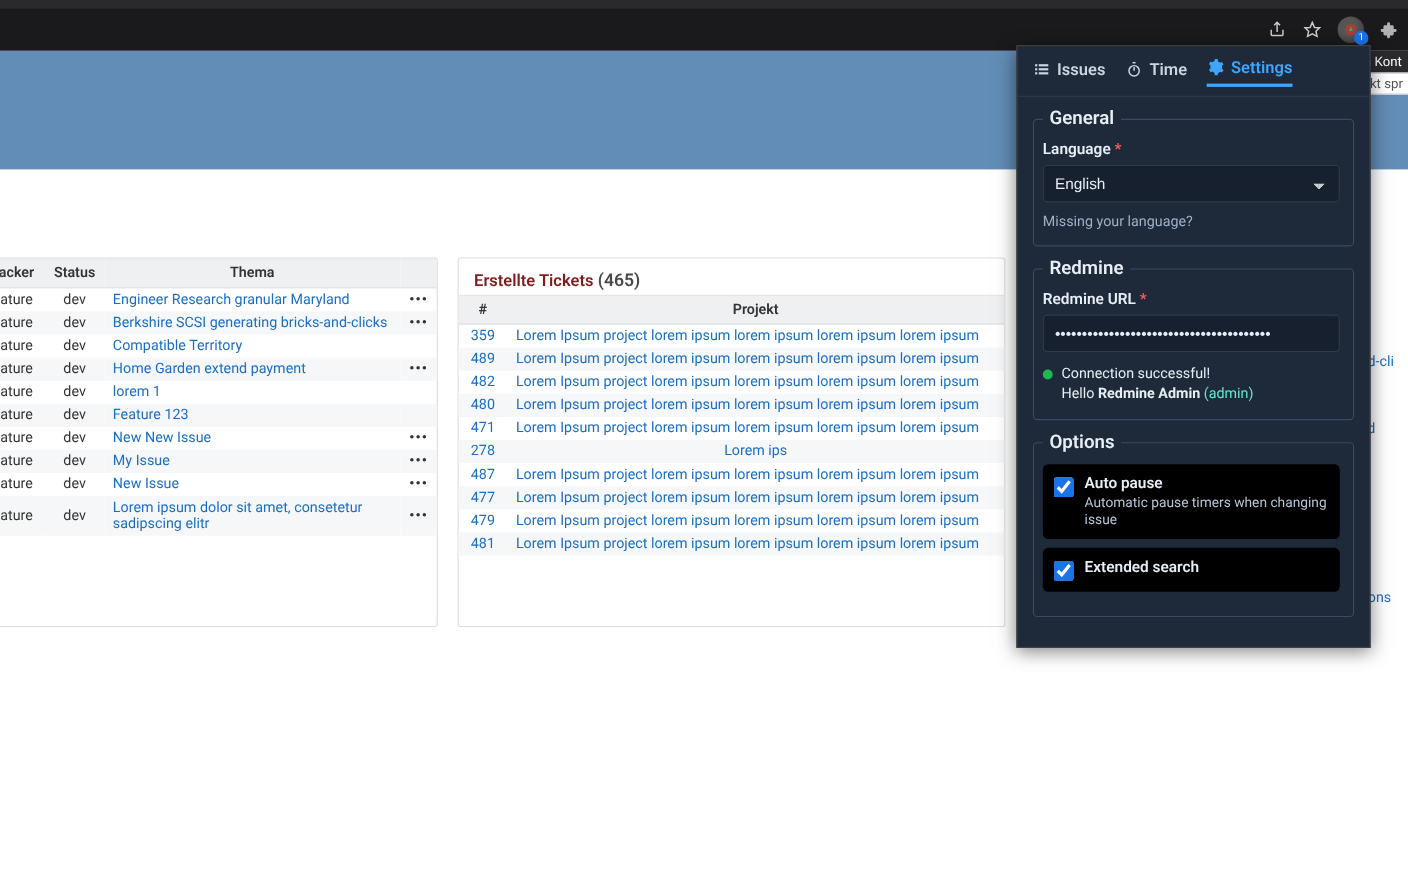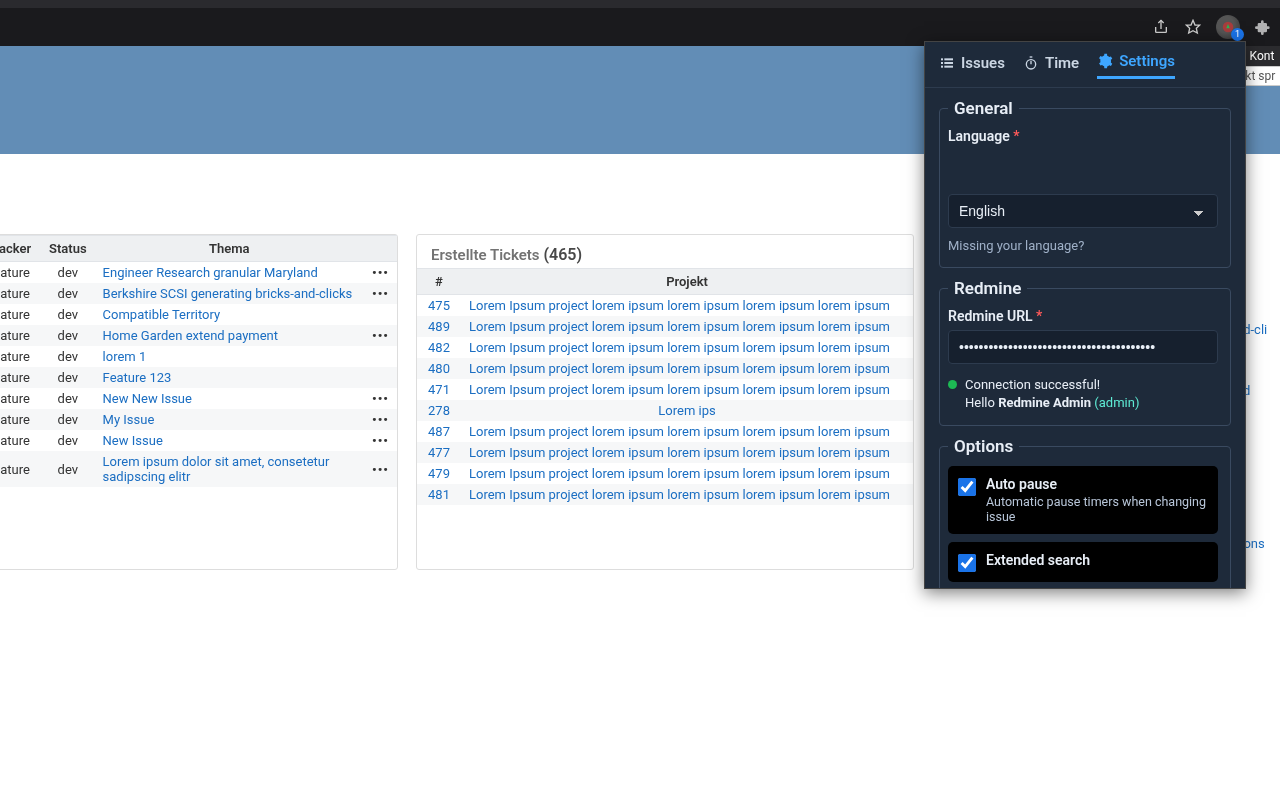--- a/index.html
+++ b/index.html
@@ -73,21 +73,21 @@
 .box-right {
   width: 498px;
   min-height: 336px;
 }
 .box-title-bar {
   padding: 10px 14px 4px 14px;
 }
 .box-title {
   font-size: 15px;
   font-weight: 600;
-  color: #737373;
+  color: #7f1d1d;
 }
 .box-count { color:#484848; font-weight:600; }
 .tb { width: 100%; border-collapse: collapse; font-size: 13px; }
 .tb th {
   background: #eef0f2;
   border-top: 1px solid #e1e4e8;
   border-bottom: 1px solid #e1e4e8;
   padding: 5px 8px;
   font-weight: 600;
   color: #333;
@@ -196,21 +196,21 @@
 .ext-select, .ext-input {
   width:100%;
   background:#16202e;
   border:1px solid #2d3b4e;
   color:#e8eef6;
   padding:8px 10px;
   border-radius:4px;
   font-size:14px;
   margin-bottom:6px;
 }
-.ext-select { appearance:none; background-image: linear-gradient(45deg, transparent 50%, #ccc 50%), linear-gradient(135deg, #ccc 50%, transparent 50%); background-position: calc(100% - 18px) 16px, calc(100% - 13px) 16px; background-size: 5px 5px, 5px 5px; background-repeat: no-repeat; margin-top: 44px;}
+.ext-select { appearance:none; background-image: linear-gradient(45deg, transparent 50%, #ccc 50%), linear-gradient(135deg, #ccc 50%, transparent 50%); background-position: calc(100% - 18px) 16px, calc(100% - 13px) 16px; background-size: 5px 5px, 5px 5px; background-repeat: no-repeat;}
 .ext-hint { color:#9fb0c7; font-size:13px; margin-top:4px; cursor:pointer;}
 .conn-row { display:flex; align-items:flex-start; gap:8px; margin-top:6px;}
 .conn-dot { width:9px; height:9px; border-radius:50%; background:#1db954; margin-top:4px; flex-shrink:0; }
 .conn-text { font-size:13px; color:#e8eef6; line-height:1.35;}
 .conn-text .adm-name { font-weight:700; }
 .conn-text .adm-login { color:#5eead4; }
 .opt-card {
   background:#000000;
   border-radius:5px;
   padding:10px 10px;
@@ -361,21 +361,21 @@
       </div>
       <table class="tb">
         <thead>
           <tr>
             <th class="id-col">#</th>
             <th>Projekt</th>
           </tr>
         </thead>
         <tbody id="right-tbody">
             <tr>
-              <td class="id-col link">475</td>
+              <td class="id-col link">359</td>
               <td class="link" style="">Lorem Ipsum project lorem ipsum lorem ipsum lorem ipsum lorem ipsum</td>
             </tr>
             <tr class="alt">
               <td class="id-col link">489</td>
               <td class="link" style="">Lorem Ipsum project lorem ipsum lorem ipsum lorem ipsum lorem ipsum</td>
             </tr>
             <tr>
               <td class="id-col link">482</td>
               <td class="link" style="">Lorem Ipsum project lorem ipsum lorem ipsum lorem ipsum lorem ipsum</td>
             </tr>

